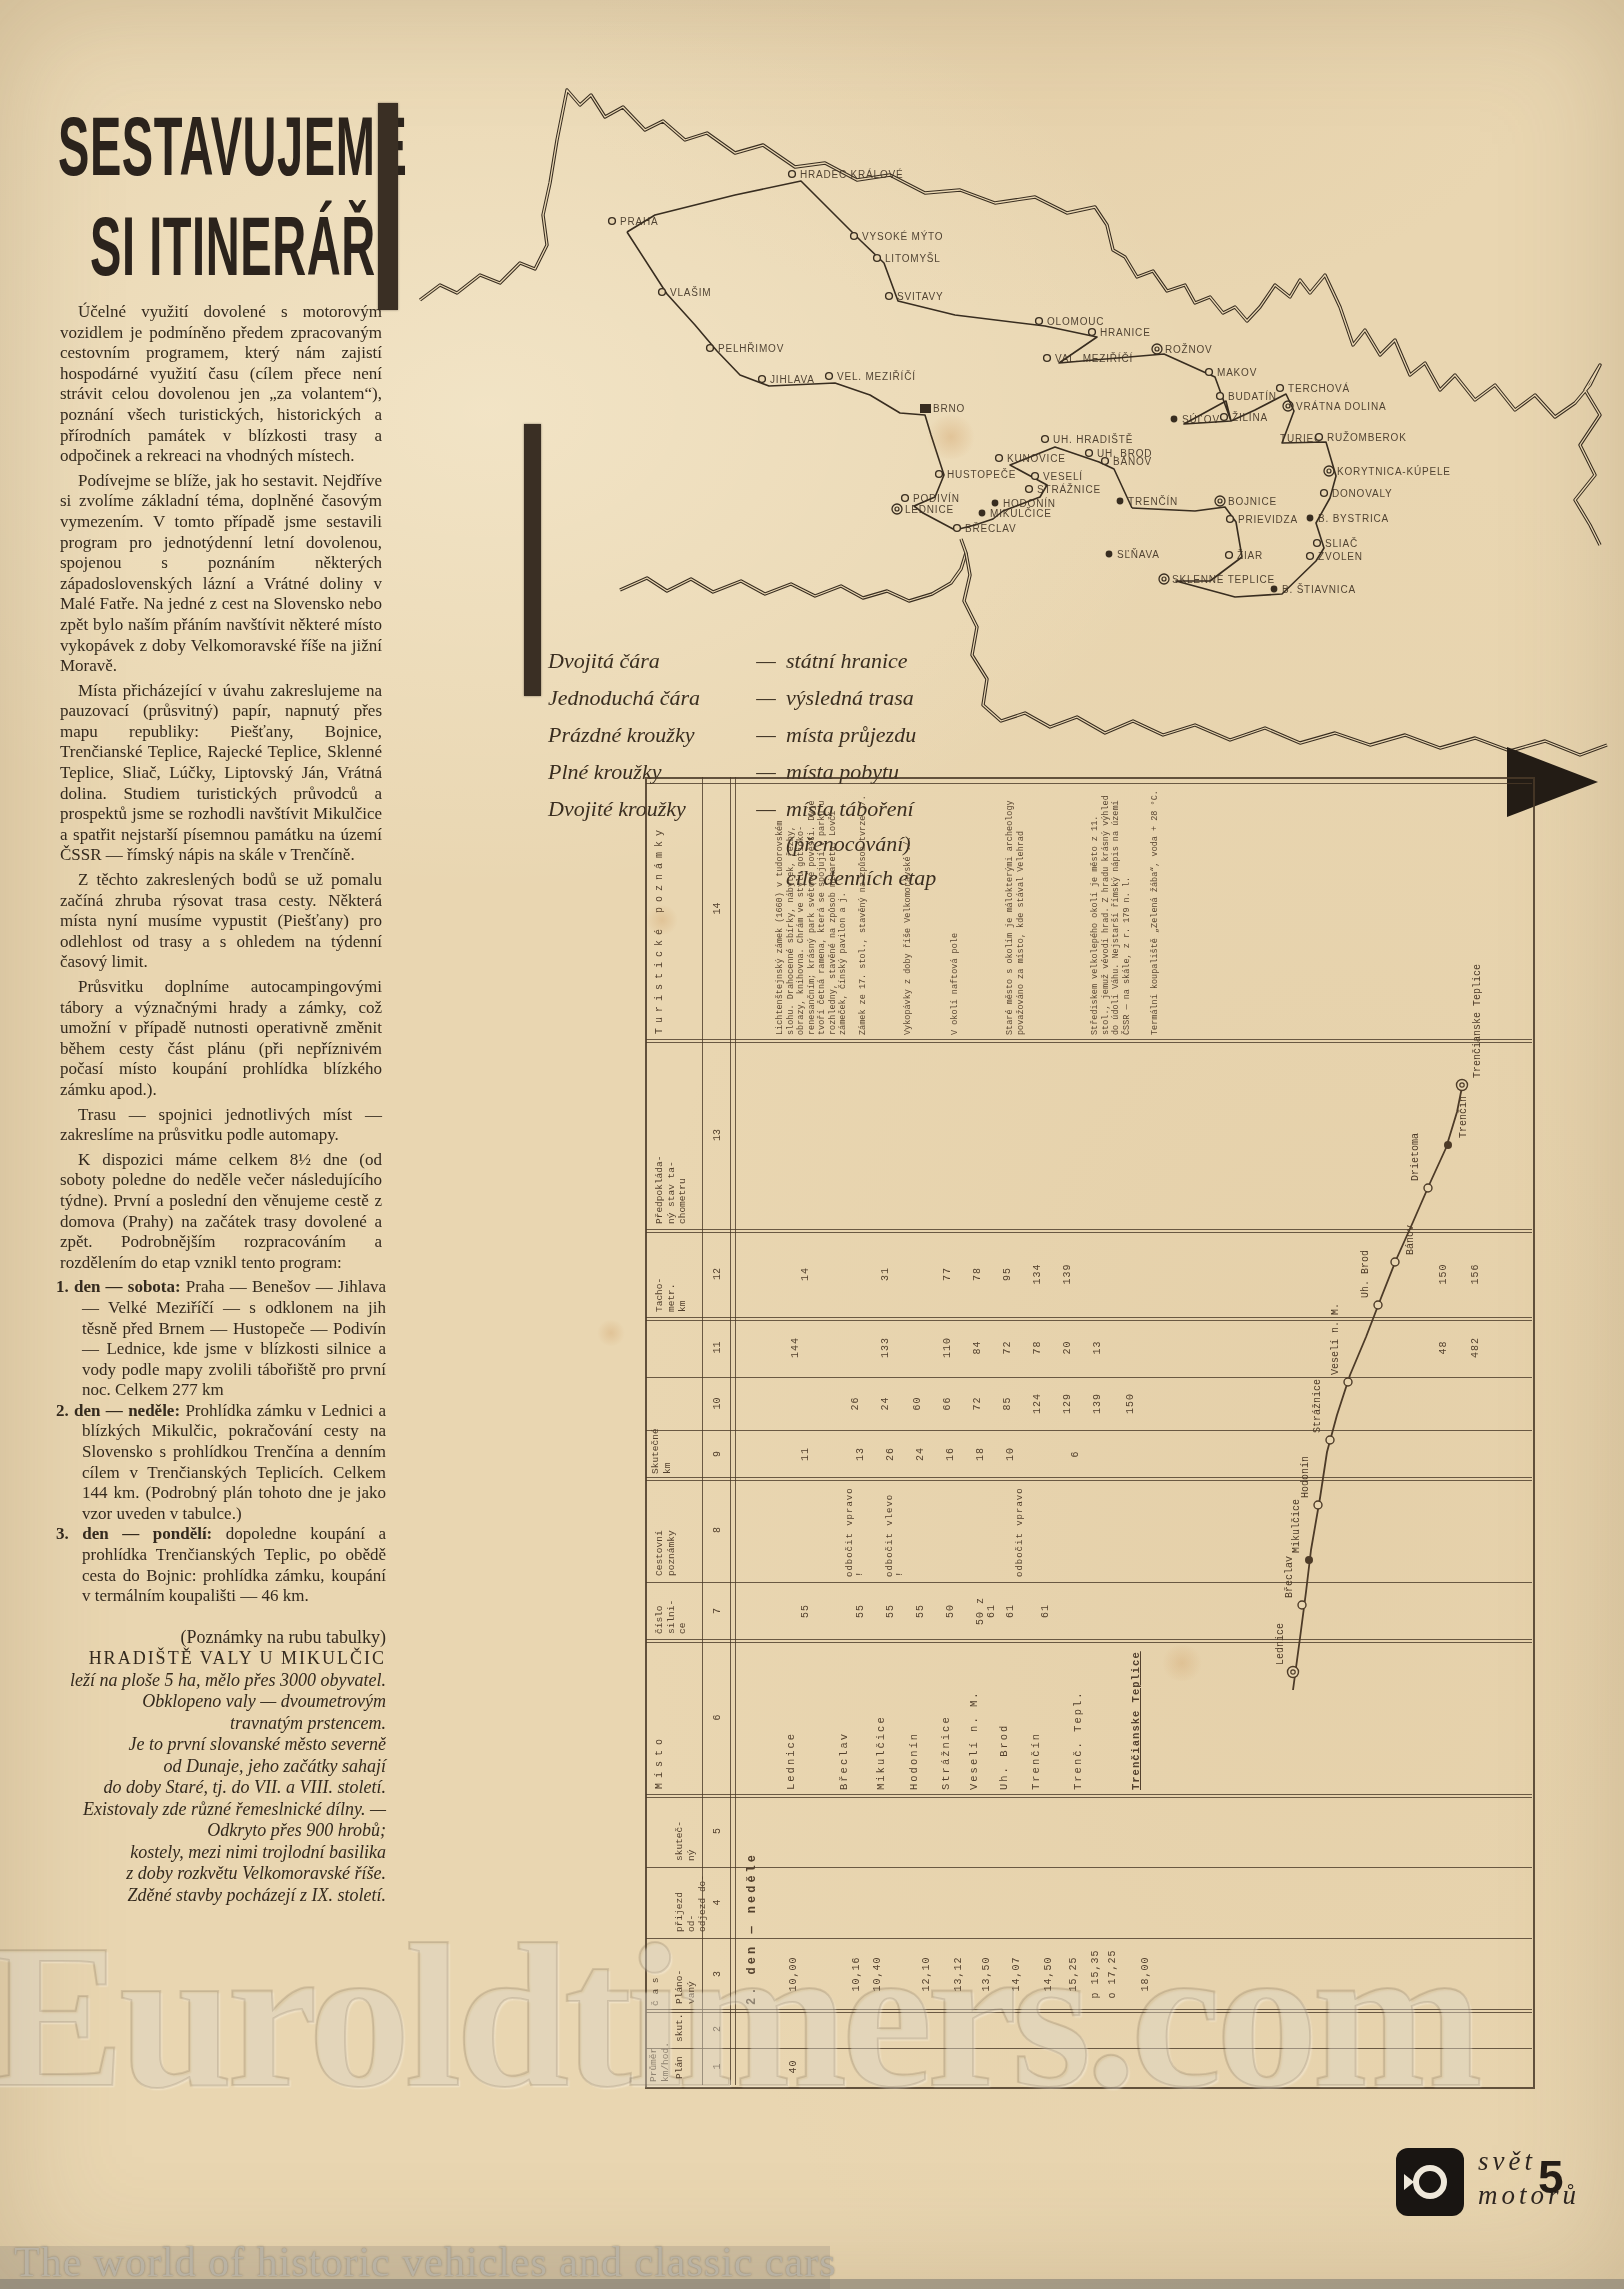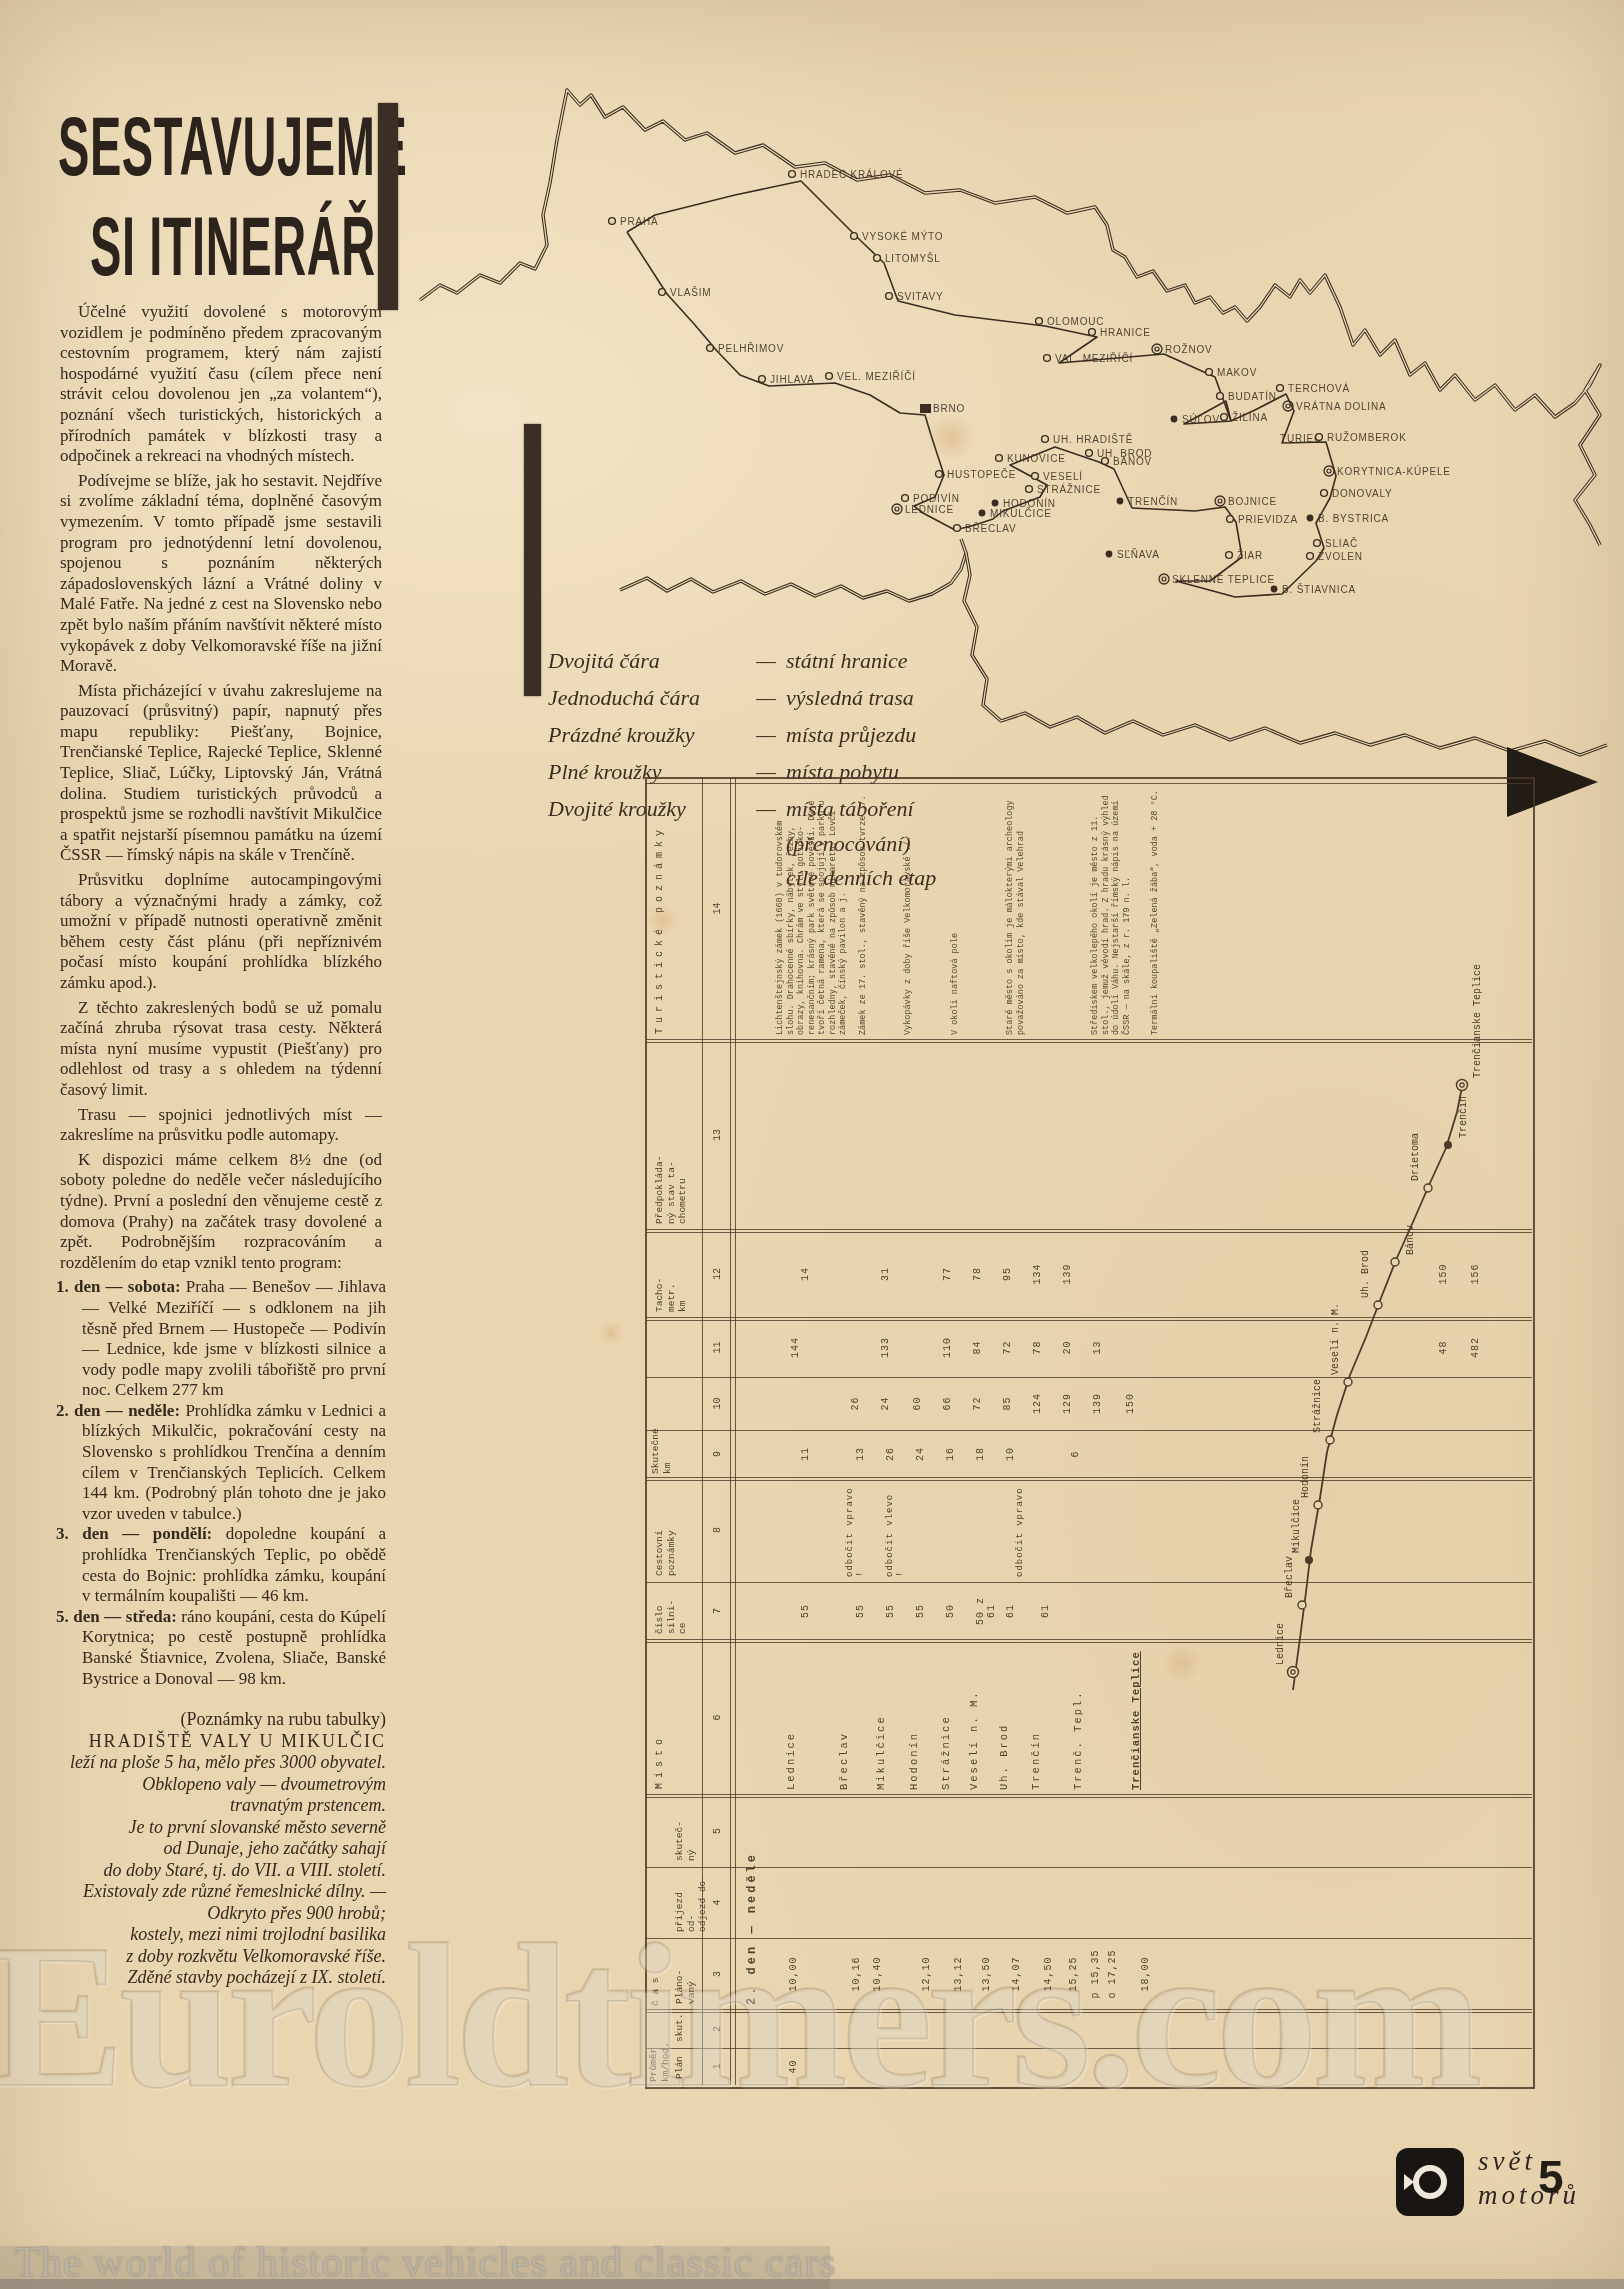--- a/index.html
+++ b/index.html
@@ -85,30 +85,29 @@
     <div class="title-line" id="title-line2">SI ITINERÁŘ</div>
   </div>
   <div class="vbar" style="left:378px;top:103px;width:20px;height:207px;"></div>
   <div class="vbar" style="left:524px;top:424px;width:17px;height:272px;"></div>
 
   <div class="abs" id="column">
     <div id="paras">
         <p class="para">Účelné využití dovolené s motorovým vozidlem je podmíněno předem zpracovaným cestovním programem, který nám zajistí hospodárné využití času (cílem přece není strávit celou dovolenou jen „za volantem“), poznání všech turistických, historických a přírodních památek v blízkosti trasy a odpočinek a rekreaci na vhodných místech.</p>
         <p class="para">Podívejme se blíže, jak ho sestavit. Nejdříve si zvolíme základní téma, doplněné časovým vymezením. V tomto případě jsme sestavili program pro jednotýdenní letní dovolenou, spojenou s poznáním některých západoslovenských lázní a Vrátné doliny v Malé Fatře. Na jedné z cest na Slovensko nebo zpět bylo naším přáním navštívit některé místo vykopávek z doby Velkomoravské říše na jižní Moravě.</p>
         <p class="para">Místa přicházející v úvahu zakreslujeme na pauzovací (průsvitný) papír, napnutý přes mapu republiky: Piešťany, Bojnice, Trenčianské Teplice, Rajecké Teplice, Sklenné Teplice, Sliač, Lúčky, Liptovský Ján, Vrátná dolina. Studiem turistických průvodců a prospektů jsme se rozhodli navštívit Mikulčice a spatřit nejstarší písemnou památku na území ČSSR — římský nápis na skále v Trenčíně.</p>
+        <p class="para">Z těchto zakreslených bodů se už pomalu začíná zhruba rýsovat trasa cesty. Některá místa nyní musíme vypustit (Piešťany) pro odlehlost od trasy a s ohledem na týdenní časový limit.</p>
         <p class="para">Průsvitku doplníme autocampingovými tábory a význačnými hrady a zámky, což umožní v případě nutnosti operativně změnit během cesty část plánu (při nepříznivém počasí místo koupání prohlídka blízkého zámku apod.).</p>
-        <p class="para">Z těchto zakreslených bodů se už pomalu začíná zhruba rýsovat trasa cesty. Některá místa nyní musíme vypustit (Piešťany) pro odlehlost od trasy a s ohledem na týdenní časový limit.</p>
         <p class="para">Trasu — spojnici jednotlivých míst — zakreslíme na průsvitku podle automapy.</p>
         <p class="para">K dispozici máme celkem 8½ dne (od soboty poledne do neděle večer následujícího týdne). První a poslední den věnujeme cestě z domova (Prahy) na začátek trasy dovolené a zpět. Podrobnějším rozpracováním a rozdělením do etap vznikl tento program:</p>
       </div>
     <div id="program">
         <div class="prog-item"><b>1. den — sobota: </b>Praha — Benešov — Jihlava — Velké Meziříčí — s odklonem na jih těsně před Brnem — Hustopeče — Podivín — Lednice, kde jsme v blízkosti silnice a vody podle mapy zvolili tábořiště pro první noc. Celkem 277 km</div>
         <div class="prog-item"><b>2. den — neděle: </b>Prohlídka zámku v Lednici a blízkých Mikulčic, pokračování cesty na Slovensko s prohlídkou Trenčína a denním cílem v Trenčianských Teplicích. Celkem 144 km. (Podrobný plán tohoto dne je jako vzor uveden v tabulce.)</div>
         <div class="prog-item"><b>3. den — pondělí: </b>dopoledne koupání a prohlídka Trenčianských Teplic, po obědě cesta do Bojnic: prohlídka zámku, koupání v termálním koupališti — 46 km.</div>
-        <div class="prog-item"><b>5. den — středa: </b>ráno koupání, cesta do Kúpelí Korytnica; po cestě postupně prohlídka Banské Štiavnice, Zvolena, Sliače, Banské Bystrice a Donoval — 98 km.</div>
       </div>
     <div id="notes-block">
       <div class="roman">(Poznámky na rubu tabulky)</div>
       <div id="notes-title">HRADIŠTĚ VALY U MIKULČIC</div>
       <div id="notes-lines">
           <div class="it">leží na ploše 5 ha, mělo přes 3000 obyvatel.</div>
           <div class="it">Obklopeno valy — dvoumetrovým</div>
           <div class="it">travnatým prstencem.</div>
           <div class="it">Je to první slovanské město severně</div>
           <div class="it">od Dunaje, jeho začátky sahají</div>

